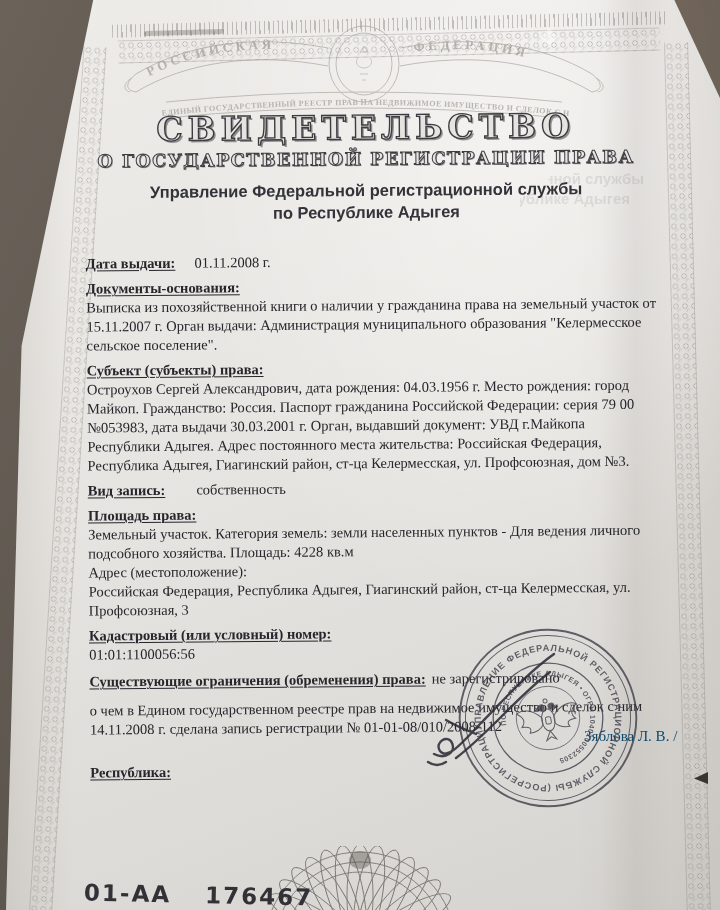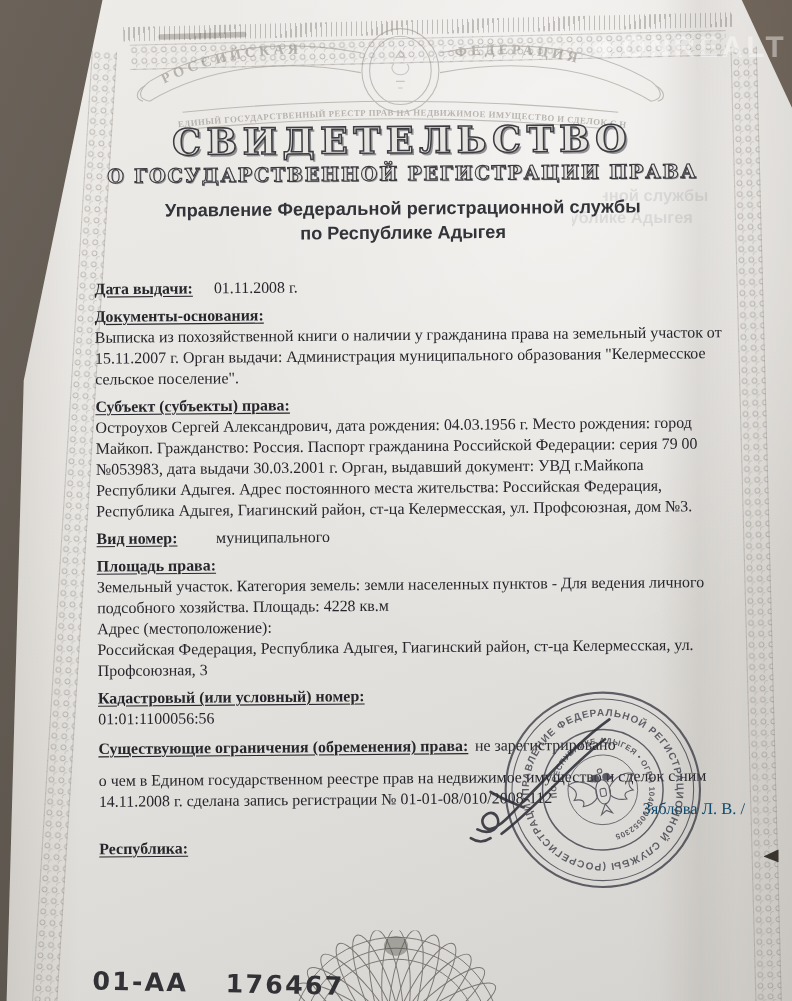--- a/index.html
+++ b/index.html
@@ -142,21 +142,20 @@
   <text font-size="13" letter-spacing="3.5">
     <textPath href="#rrib" startOffset="14">ФЕДЕРАЦИЯ</textPath>
   </text>
   <text font-size="8" letter-spacing=".4">
     <textPath href="#barc" startOffset="2">ЕДИНЫЙ ГОСУДАРСТВЕННЫЙ РЕЕСТР ПРАВ НА НЕДВИЖИМОЕ ИМУЩЕСТВО И СДЕЛОК С НИМ</textPath>
   </text>
 </svg>
 
 <div class="watermark">
   <span class="wm-logo"></span>
-  <span>ONREALT</span>
 </div>
 <div class="wm-sub">· · · · · · · ·</div>
 
 <div class="head">
   <div class="title">СВИДЕТЕЛЬСТВО</div>
   <div class="subtitle">О ГОСУДАРСТВЕННОЙ РЕГИСТРАЦИИ ПРАВА</div>
   <div class="issuer">
     <div>Управление Федеральной регистрационной службы</div>
     <div>по Республике Адыгея</div>
   </div>
@@ -176,22 +175,22 @@
   <div class="line">сельское поселение".</div>
 
   <div class="line gap6"><span class="label">Субъект (субъекты) права:</span></div>
   <div class="line">Остроухов Сергей Александрович, дата рождения: 04.03.1956 г. Место рождения: город</div>
   <div class="line">Майкоп. Гражданство: Россия. Паспорт гражданина Российской Федерации: серия 79 00</div>
   <div class="line">№053983, дата выдачи 30.03.2001 г. Орган, выдавший документ: УВД г.Майкопа</div>
   <div class="line">Республики Адыгея. Адрес постоянного места жительства: Российская Федерация,</div>
   <div class="line">Республика Адыгея, Гиагинский район, ст-ца Келермесская, ул. Профсоюзная, дом №3.</div>
 
   <div class="line gap6">
-    <span class="label iw">Вид номер:</span>
-    <span>муниципального</span>
+    <span class="label iw">Вид запись:</span>
+    <span>собственность</span>
   </div>
 
   <div class="line gap6"><span class="label">Площадь права:</span></div>
   <div class="line">Земельный участок. Категория земель: земли населенных пунктов - Для ведения личного</div>
   <div class="line">подсобного хозяйства. Площадь: 4228 кв.м</div>
   <div class="line">Адрес (местоположение):</div>
   <div class="line">Российская Федерация, Республика Адыгея, Гиагинский район, ст-ца Келермесская, ул.</div>
   <div class="line">Профсоюзная, 3</div>
 
   <div class="line gap6"><span class="label">Кадастровый (или условный) номер:</span></div>

